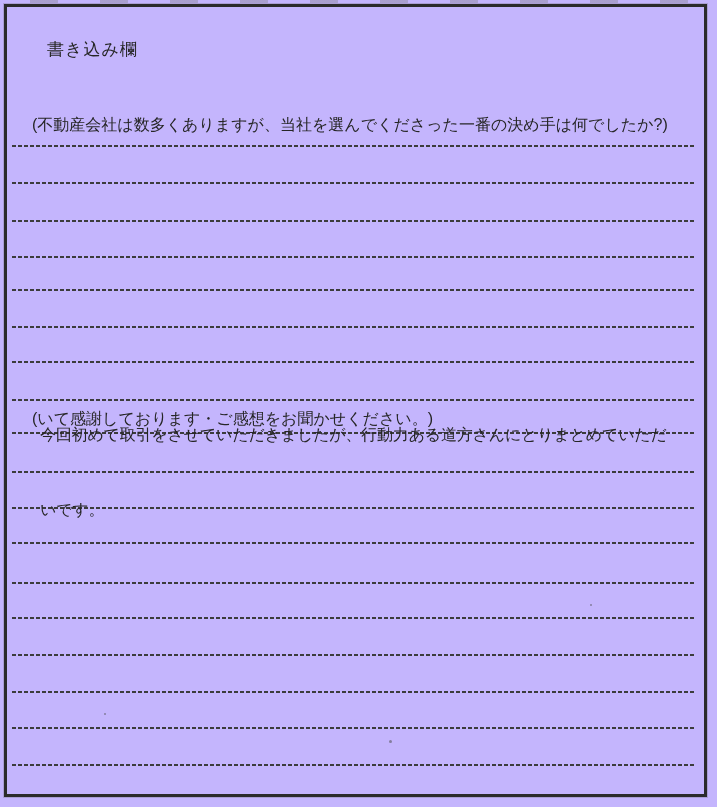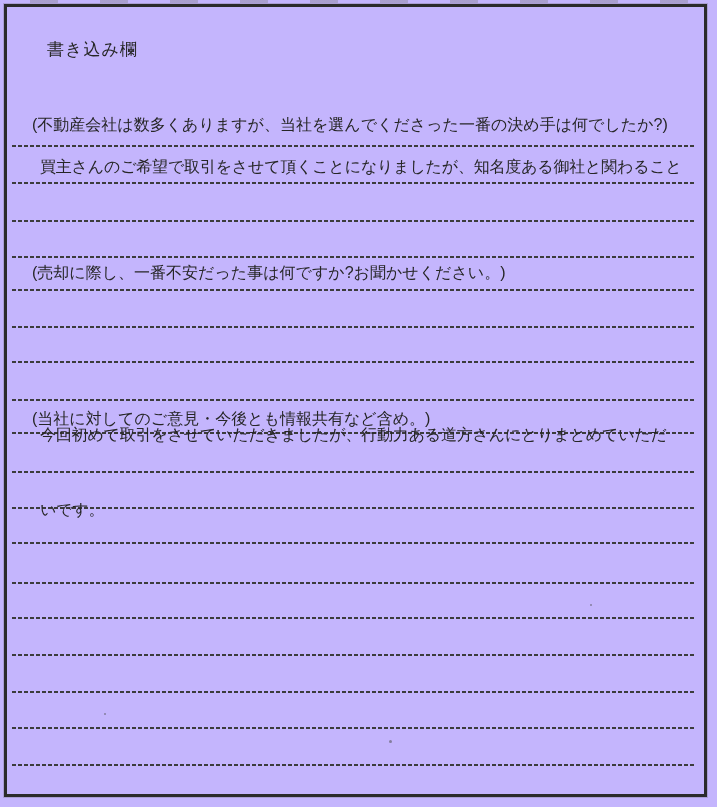--- a/index.html
+++ b/index.html
@@ -77,32 +77,30 @@
 <div class="page">
 
   <div class="scan-artifact-top"></div>
 
   <div class="form-box"></div>
 
   <div class="title">書き込み欄</div>
 
   <div class="question" style="top:115px">(不動産会社は数多くありますが、当社を選んでくださった一番の決め手は何でしたか?)</div>
   <div class="rule" style="top:145px"></div>
-  <div class="answer" style="top:157px">買主さんのご希望で取引をさせて頂くことになりましたが、知名度ある御社と関わること</div>
   <div class="rule" style="top:182px"></div>
   <div class="rule" style="top:220px"></div>
   <div class="rule" style="top:256px"></div>
 
-  <div class="question" style="top:263px">(売却に際し、一番不安だった事は何ですか?お聞かせください。)</div>
   <div class="rule" style="top:289px"></div>
   <div class="rule" style="top:326px"></div>
   <div class="rule" style="top:361px"></div>
   <div class="rule" style="top:399px"></div>
 
-  <div class="question" style="top:409px">(当社に対してのご意見・今後とも情報共有など含め。)</div>
+  <div class="question" style="top:409px">(いて感謝しております・ご感想をお聞かせください。)</div>
   <div class="rule" style="top:432px"></div>
   <div class="answer" style="top:425px">今回初めて取引をさせていただきましたが、行動力ある道方さんにとりまとめていただ</div>
   <div class="rule" style="top:471px"></div>
   <div class="rule" style="top:507px"></div>
   <div class="answer" style="top:500px">いです。</div>
   <div class="rule" style="top:542px"></div>
 
   <div class="rule" style="top:582px"></div>
   <div class="rule" style="top:617px"></div>
   <div class="rule" style="top:654px"></div>

